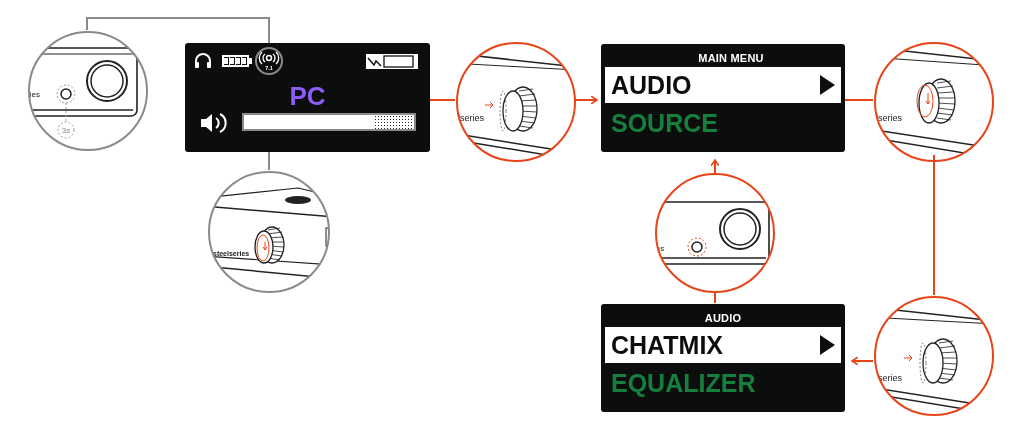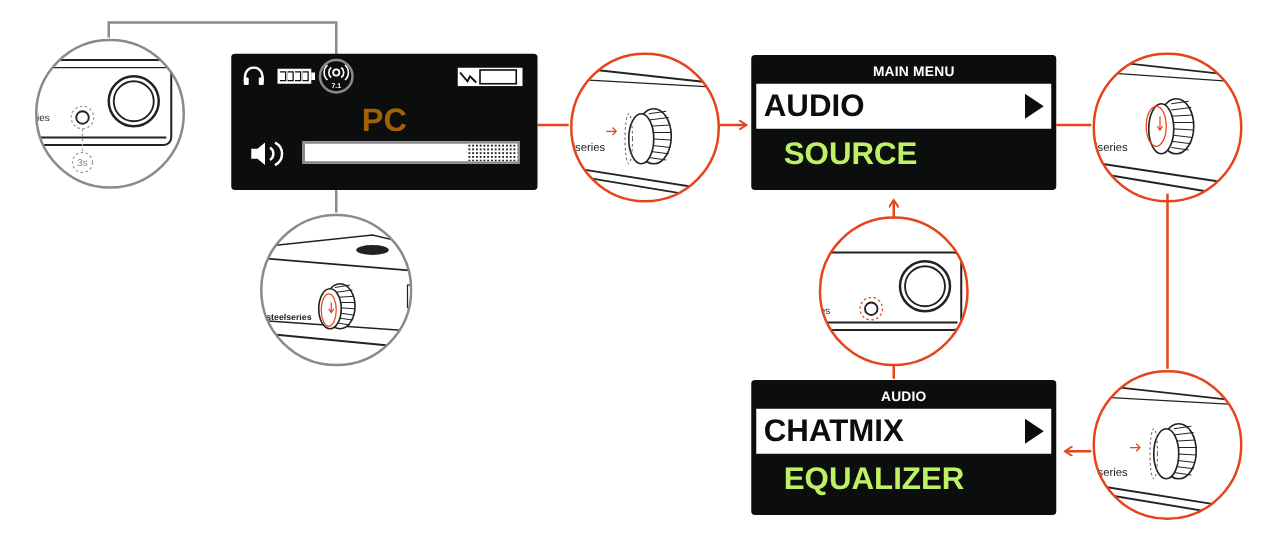--- a/index.html
+++ b/index.html
@@ -3,23 +3,23 @@
 <meta charset="utf-8">
 <style>
   html, body { margin:0; padding:0; background:#ffffff; }
   body { width:1011px; height:428px; position:relative; overflow:hidden; font-family:"Liberation Sans", sans-serif; }
   .abs { position:absolute; }
   svg.lines { position:absolute; left:0; top:0; }
   .screen { position:absolute; background:#0c0d0d; border-radius:3px; }
   .menu-title { position:absolute; left:0; right:0; text-align:center; color:#ffffff; font-weight:bold; font-size:11px; letter-spacing:0.2px; }
   .menu-item { position:absolute; left:4px; right:4px; height:36px; font-weight:bold; font-size:25px; line-height:36px; padding-left:6px; box-sizing:border-box; }
   .menu-item.sel { background:#ffffff; color:#0c0d0d; }
-  .menu-item.unsel { color:#bef264;margin-left:16px; }
+  .menu-item.unsel { color:#15803d; }
   .menu-arrow { position:absolute; right:6px; top:8px; width:0; height:0; border-top:10px solid transparent; border-bottom:10px solid transparent; border-left:15px solid #0c0d0d; }
-  .pc-label { position:absolute; left:0; right:0; top:38px; text-align:center; color:#a16207; font-weight:bold; font-size:26px; }
+  .pc-label { position:absolute; left:0; right:0; top:38px; text-align:center; color:#8b5cf6; font-weight:bold; font-size:26px; }
   .vol-bar { position:absolute; left:57px; top:70px; width:174px; height:18px; border:2px solid #8a8a8a; background:#ffffff; box-sizing:border-box; }
   .vol-dots { position:absolute; right:0; top:0; bottom:0; width:40px;
     background-image: radial-gradient(#222 0.7px, transparent 0.9px); background-size:3px 3px; background-color:#fff; }
   .circle-label { font-family:"Liberation Sans", sans-serif; }
 </style>
 </head>
 <body>
 
 <svg class="lines" width="1011" height="428">
   <defs>

